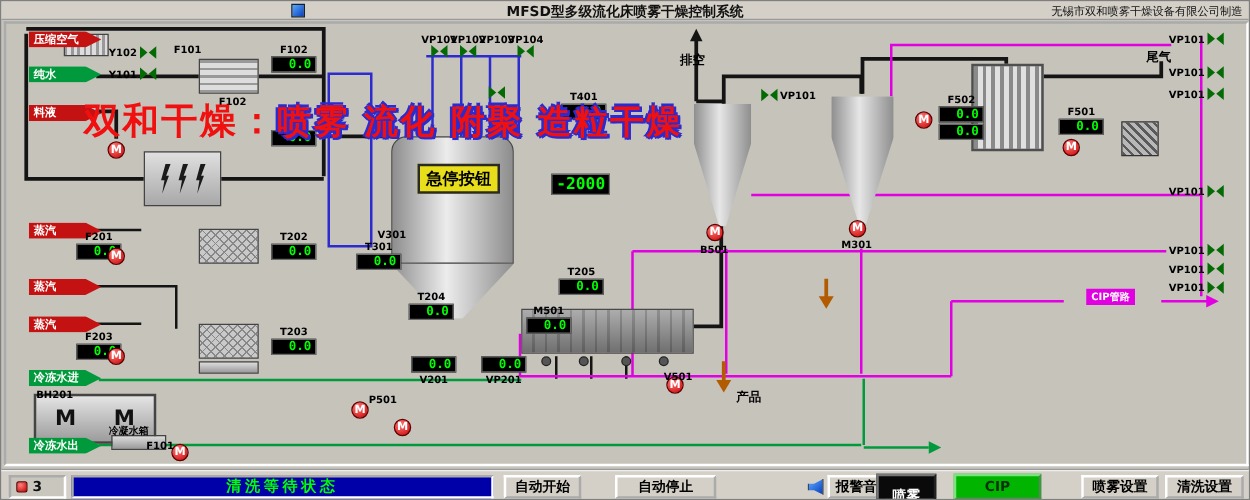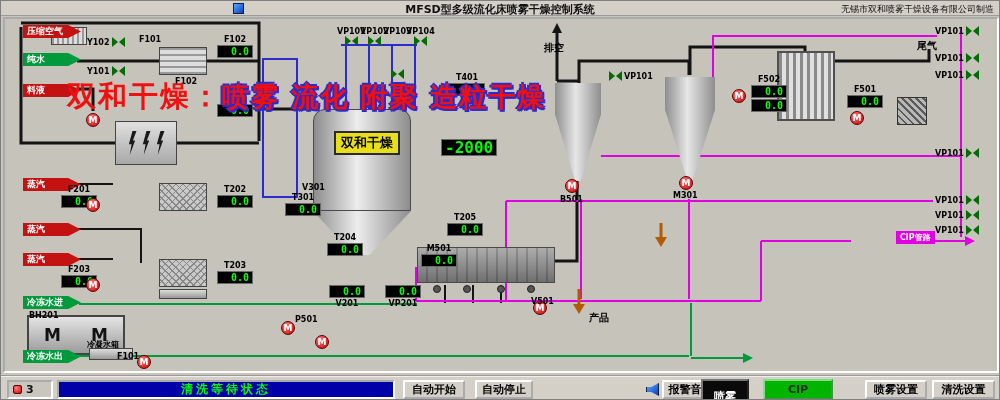--- a/index.html
+++ b/index.html
@@ -49,21 +49,21 @@
 
   
   #overlay{position:absolute;left:0;top:0;width:1000px;height:400px;z-index:10}
   #overlay>div{position:absolute}
   .src{width:58px;height:13px;color:#fff;font-size:9px;font-weight:bold;display:flex;align-items:center;padding-left:4px;white-space:nowrap;clip-path:polygon(0 0,78% 0,100% 50%,78% 100%,0 100%)}
   .src.red{background:#c41111}
   .src.green{background:#009a3c}
   .dwrap{display:flex;flex-direction:column;align-items:center;gap:1px}
   .dtag{font-size:8px;font-weight:bold;color:#000;line-height:9px;white-space:nowrap}
   .dval{min-width:36px;height:13px;background:#000;color:#00ff00;font-family:"DejaVu Sans Mono",monospace;font-size:10px;font-weight:bold;text-align:right;padding:0 3px;line-height:12px;border:1px solid #6a6a6a}
-  .dval.big{min-width:46px;height:17px;font-size:16px;line-height:15px}
+  .dval.big{min-width:46px;height:17px;font-size:13px;line-height:15px}
   .vwrap{display:flex;align-items:center;gap:2px;white-space:nowrap}
   .vwrap.col{flex-direction:column;gap:0}
   .vtag{font-size:8px;font-weight:bold;color:#000;line-height:9px}
   .bowtie{position:relative;width:13px;height:10px;display:inline-block}
   .bowtie::before{content:"";position:absolute;left:0;top:0;border-top:5px solid transparent;border-bottom:5px solid transparent;border-left:6px solid #046b04}
   .bowtie::after{content:"";position:absolute;right:0;top:0;border-top:5px solid transparent;border-bottom:5px solid transparent;border-right:6px solid #046b04}
   .pump{width:14px;height:14px;border-radius:50%;background:radial-gradient(circle at 35% 30%,#ff7a7a,#c80000);border:1px solid #5e0000;color:#fff;font-size:9px;font-weight:bold;display:flex;align-items:center;justify-content:center;cursor:pointer}
   .tag{font-size:8px;font-weight:bold;color:#000;white-space:nowrap}
   .tag.big{font-size:10px}
   .tag.magenta{background:#e100e1;color:#fff;padding:1px 4px;font-size:8px}
@@ -159,21 +159,21 @@
   <div class="eq bagf">
     <i class="bolt"></i>
     <i class="bolt"></i>
     <i class="bolt"></i>
   </div>
   <div class="eq hx hx1"></div>
   <div class="eq hx hx2"></div>
   <div class="eq hxbase"></div>
   <div class="eq tower-body"></div>
   <div class="eq tower-cone"></div>
-  <button class="estop">双和干燥</button>
+  <button class="estop">急停按钮</button>
   <div class="eq fbed"></div>
   <div class="wheel" style="left:432px;top:284px"></div>
   <div class="wheel" style="left:462px;top:284px"></div>
   <div class="wheel" style="left:496px;top:284px"></div>
   <div class="wheel" style="left:526px;top:284px"></div>
   <div class="eq cyc cyc1"></div>
   <div class="eq cyc cyc2"></div>
   <div class="eq cond"></div>
   <div class="eq rfilter"></div>
   <div class="eq tank">
@@ -254,21 +254,21 @@
         <div class="dval">0.0</div>
       </div>
       <div class="dwrap" style="left: 846px; top: 84px;">
         <div class="dtag">F501</div>
         <div class="dval">0.0</div>
       </div>
       <div class="vwrap" style="left: 86px; top: 36px;">
         <span class="vtag">Y102</span>
         <span class="bowtie"></span>
       </div>
-      <div class="vwrap" style="left: 86px; top: 53px; margin-top: 12px;">
+      <div class="vwrap" style="left: 86px; top: 53px;">
         <span class="vtag">Y101</span>
         <span class="bowtie"></span>
       </div>
       <div class="vwrap col" style="left: 336px; top: 26px;">
         <span class="vtag">VP101</span>
         <span class="bowtie"></span>
       </div>
       <div class="vwrap col" style="left: 359px; top: 26px;">
         <span class="vtag">VP102</span>
         <span class="bowtie"></span>
@@ -330,37 +330,37 @@
       <div class="tag big" style="left: 916px; top: 38px;">尾气</div>
       <div class="tag" style="left: 301px; top: 182px;">V301</div>
       <div class="tag" style="left: 559px; top: 194px;">B501</div>
       <div class="tag" style="left: 672px; top: 190px;">M301</div>
       <div class="tag" style="left: 530px; top: 296px;">V501</div>
       <div class="tag big" style="left: 588px; top: 310px;">产品</div>
       <div class="tag" style="left: 294px; top: 314px;">P501</div>
       <div class="tag" style="left: 116px; top: 351px;">F101</div>
       <div class="tag" style="left: 28px; top: 310px;">BH201</div>
       <div class="tag" style="left: 86px; top: 338px;">冷凝水箱</div>
-      <div class="tag magenta" style="left: 895px; top: 230px;">CIP管路</div>
+      <div class="tag magenta" style="left: 868px; top: 230px;">CIP管路</div>
     </div>
 
   <div class="watermark">
     <span class="brand">双和干燥：</span><span class="slogan">喷雾 流化 附聚 造粒干燥</span>
   </div>
 
   <div class="bottombar">
     <div class="counter">
       <span class="cicon"></span>
       <span>3</span>
     </div>
     <div class="statusbar">
       <span>清洗等待状态</span>
     </div>
     <button class="btn" style="left:402px;width:62px">自动开始</button>
-    <button class="btn" style="left:474px;width:58px">自动停止</button>
+    <button class="btn" style="left:491px;width:81px">自动停止</button>
     <span class="spk"></span>
     <button class="btn" style="left:661px;width:46px">报警音</button>
     <button class="btn dark" style="left:700px;width:48px">喷雾</button>
     <button class="btn cip" style="left:762px;width:70px">CIP</button>
     <button class="btn" style="left:864px;width:62px">喷雾设置</button>
     <button class="btn" style="left:931px;width:63px">清洗设置</button>
   </div>
 
 </div>
 

